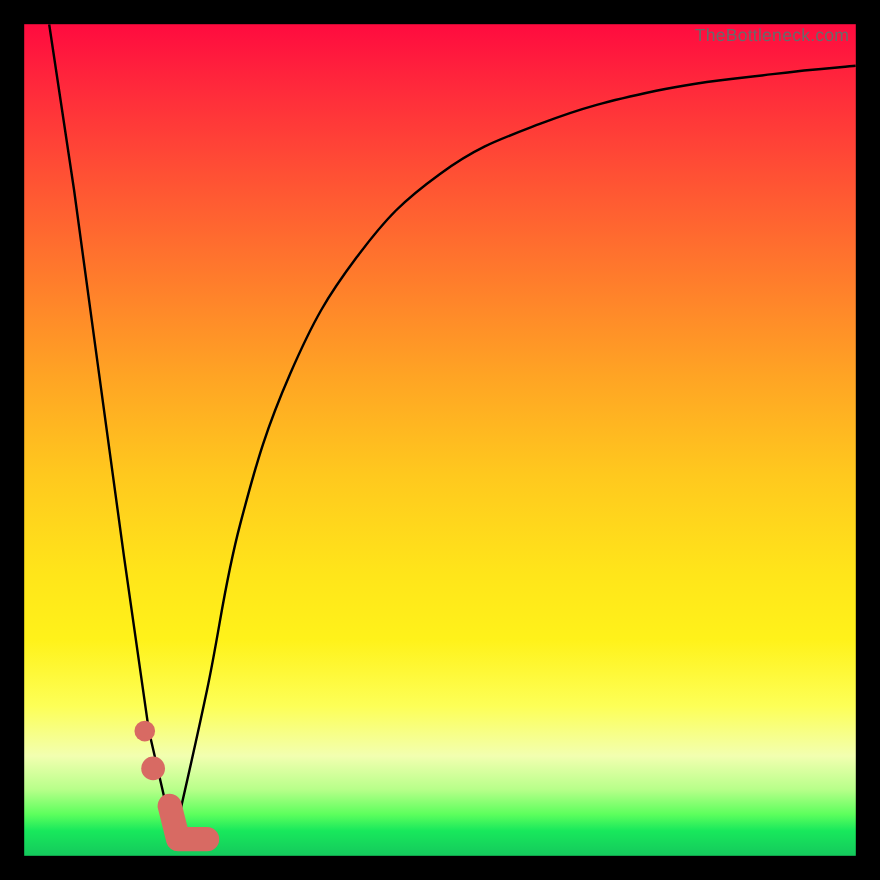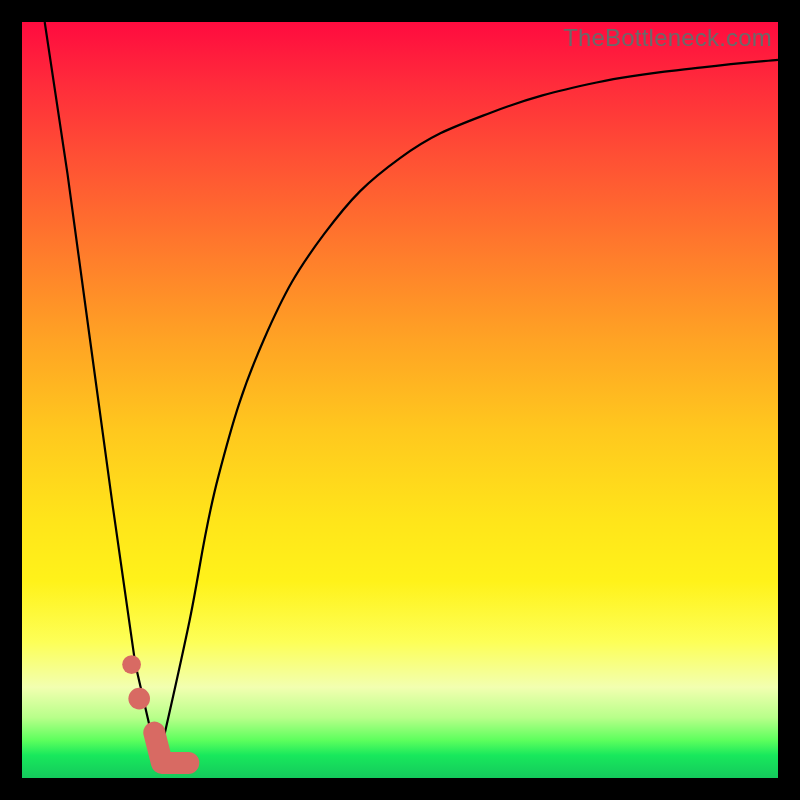--- a/index.html
+++ b/index.html
@@ -39,21 +39,21 @@
       #5dff5d 95%,
       #18e85c 97%,
       #14c95c 100%
     );
   }
   .watermark {
     position: absolute;
     top: 2px;
     right: 6px;
     color: #6a6a6a;
-    font-size: 24px;
+    font-size: 16px;
     font-weight: 500;
     letter-spacing: 0.2px;
     user-select: none;
   }
   svg.curves {
     position: absolute;
     left: 0; top: 0;
     width: 756px; height: 756px;
   }
   .curve {

